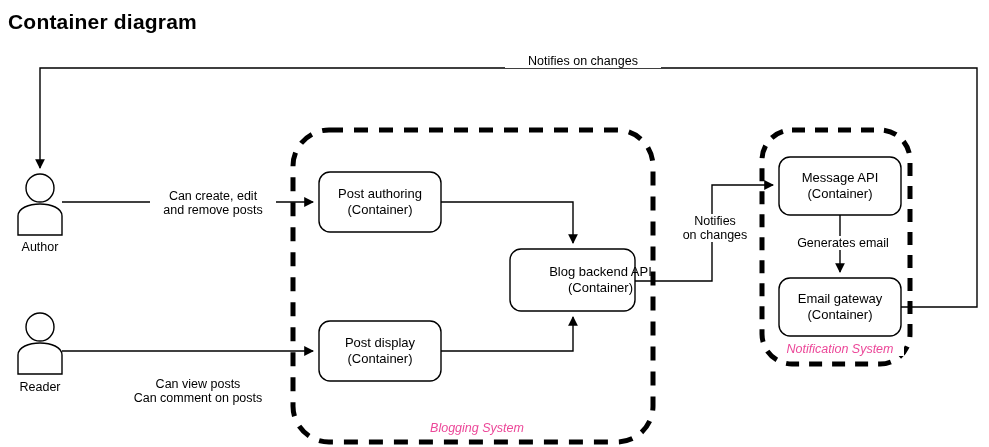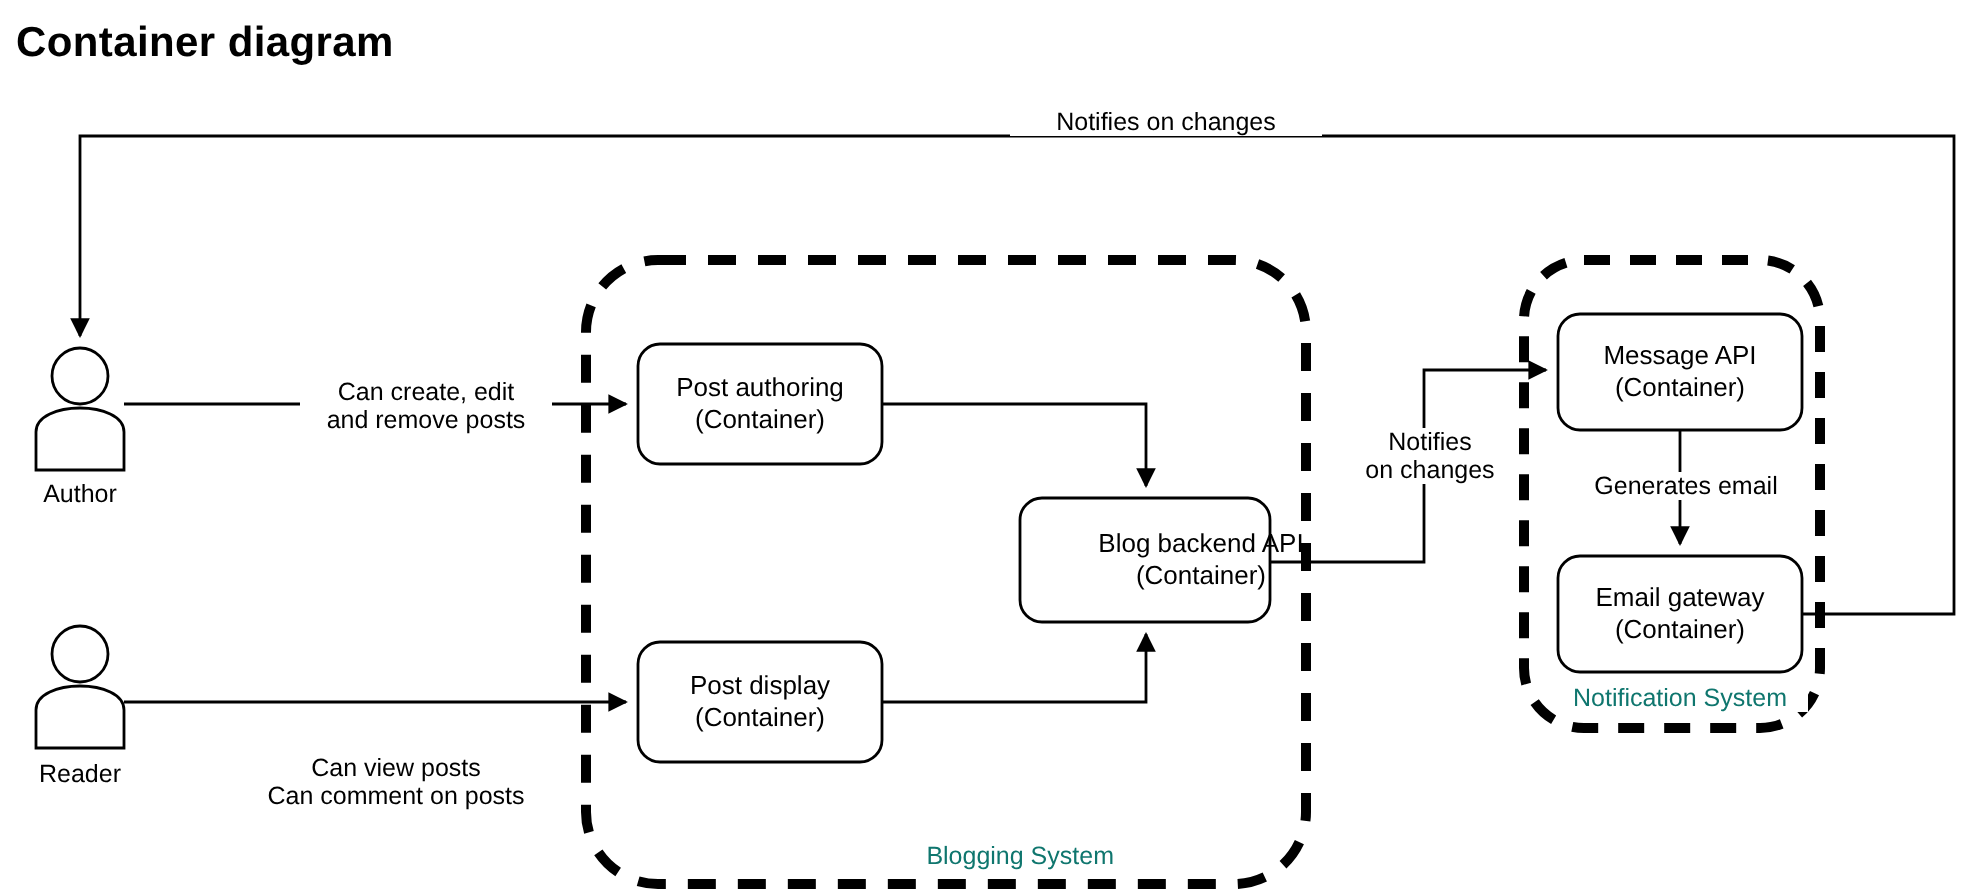--- a/index.html
+++ b/index.html
@@ -55,25 +55,26 @@
     white-space: pre-line;
     display: flex;
     align-items: center;
     justify-content: center;
     pointer-events: none;
   }
   .boundary-label {
     position: absolute;
     font-size: 12.5px;
     line-height: 14px;
-    color: #0f766e;
+    color: #ec4899;
     text-align: center;
     background: #ffffff;
     padding: 0 4px;
     white-space: nowrap;
+    font-style: italic;
   }
   .actor-label {
     position: absolute;
     font-size: 12.5px;
     line-height: 14px;
     color: #000000;
     text-align: center;
     white-space: nowrap;
   }
 </style>
@@ -140,21 +141,21 @@
 (Container)</div>
   <div class="node-label" style="left:510px; top:249px; width:125px; height:62px;margin-left:28px;">Blog backend API
 (Container)</div>
   <div class="node-label" style="left:319px; top:321px; width:122px; height:60px;">Post display
 (Container)</div>
   <div class="node-label" style="left:779px; top:157px; width:122px; height:58px;">Message API
 (Container)</div>
   <div class="node-label" style="left:779px; top:278px; width:122px; height:58px;">Email gateway
 (Container)</div>
 
-  <div class="boundary-label" style="left:393px; top:421px; width:160px;text-align:right;">Blogging System</div>
+  <div class="boundary-label" style="left:393px; top:421px; width:160px;">Blogging System</div>
   <div class="boundary-label" style="left:776px; top:342px; width:120px;">Notification System</div>
 
   <div class="edge-label" style="left:150px; top:189px; width:120px;">Can create, edit
 and remove posts</div>
 
   <div class="edge-label" style="left:120px; top:331px; width:150px;margin-top:46px;">Can view posts
 Can comment on posts</div>
 
   <div class="edge-label" style="left:672px; top:214px; width:80px;">Notifies
 on changes</div>

